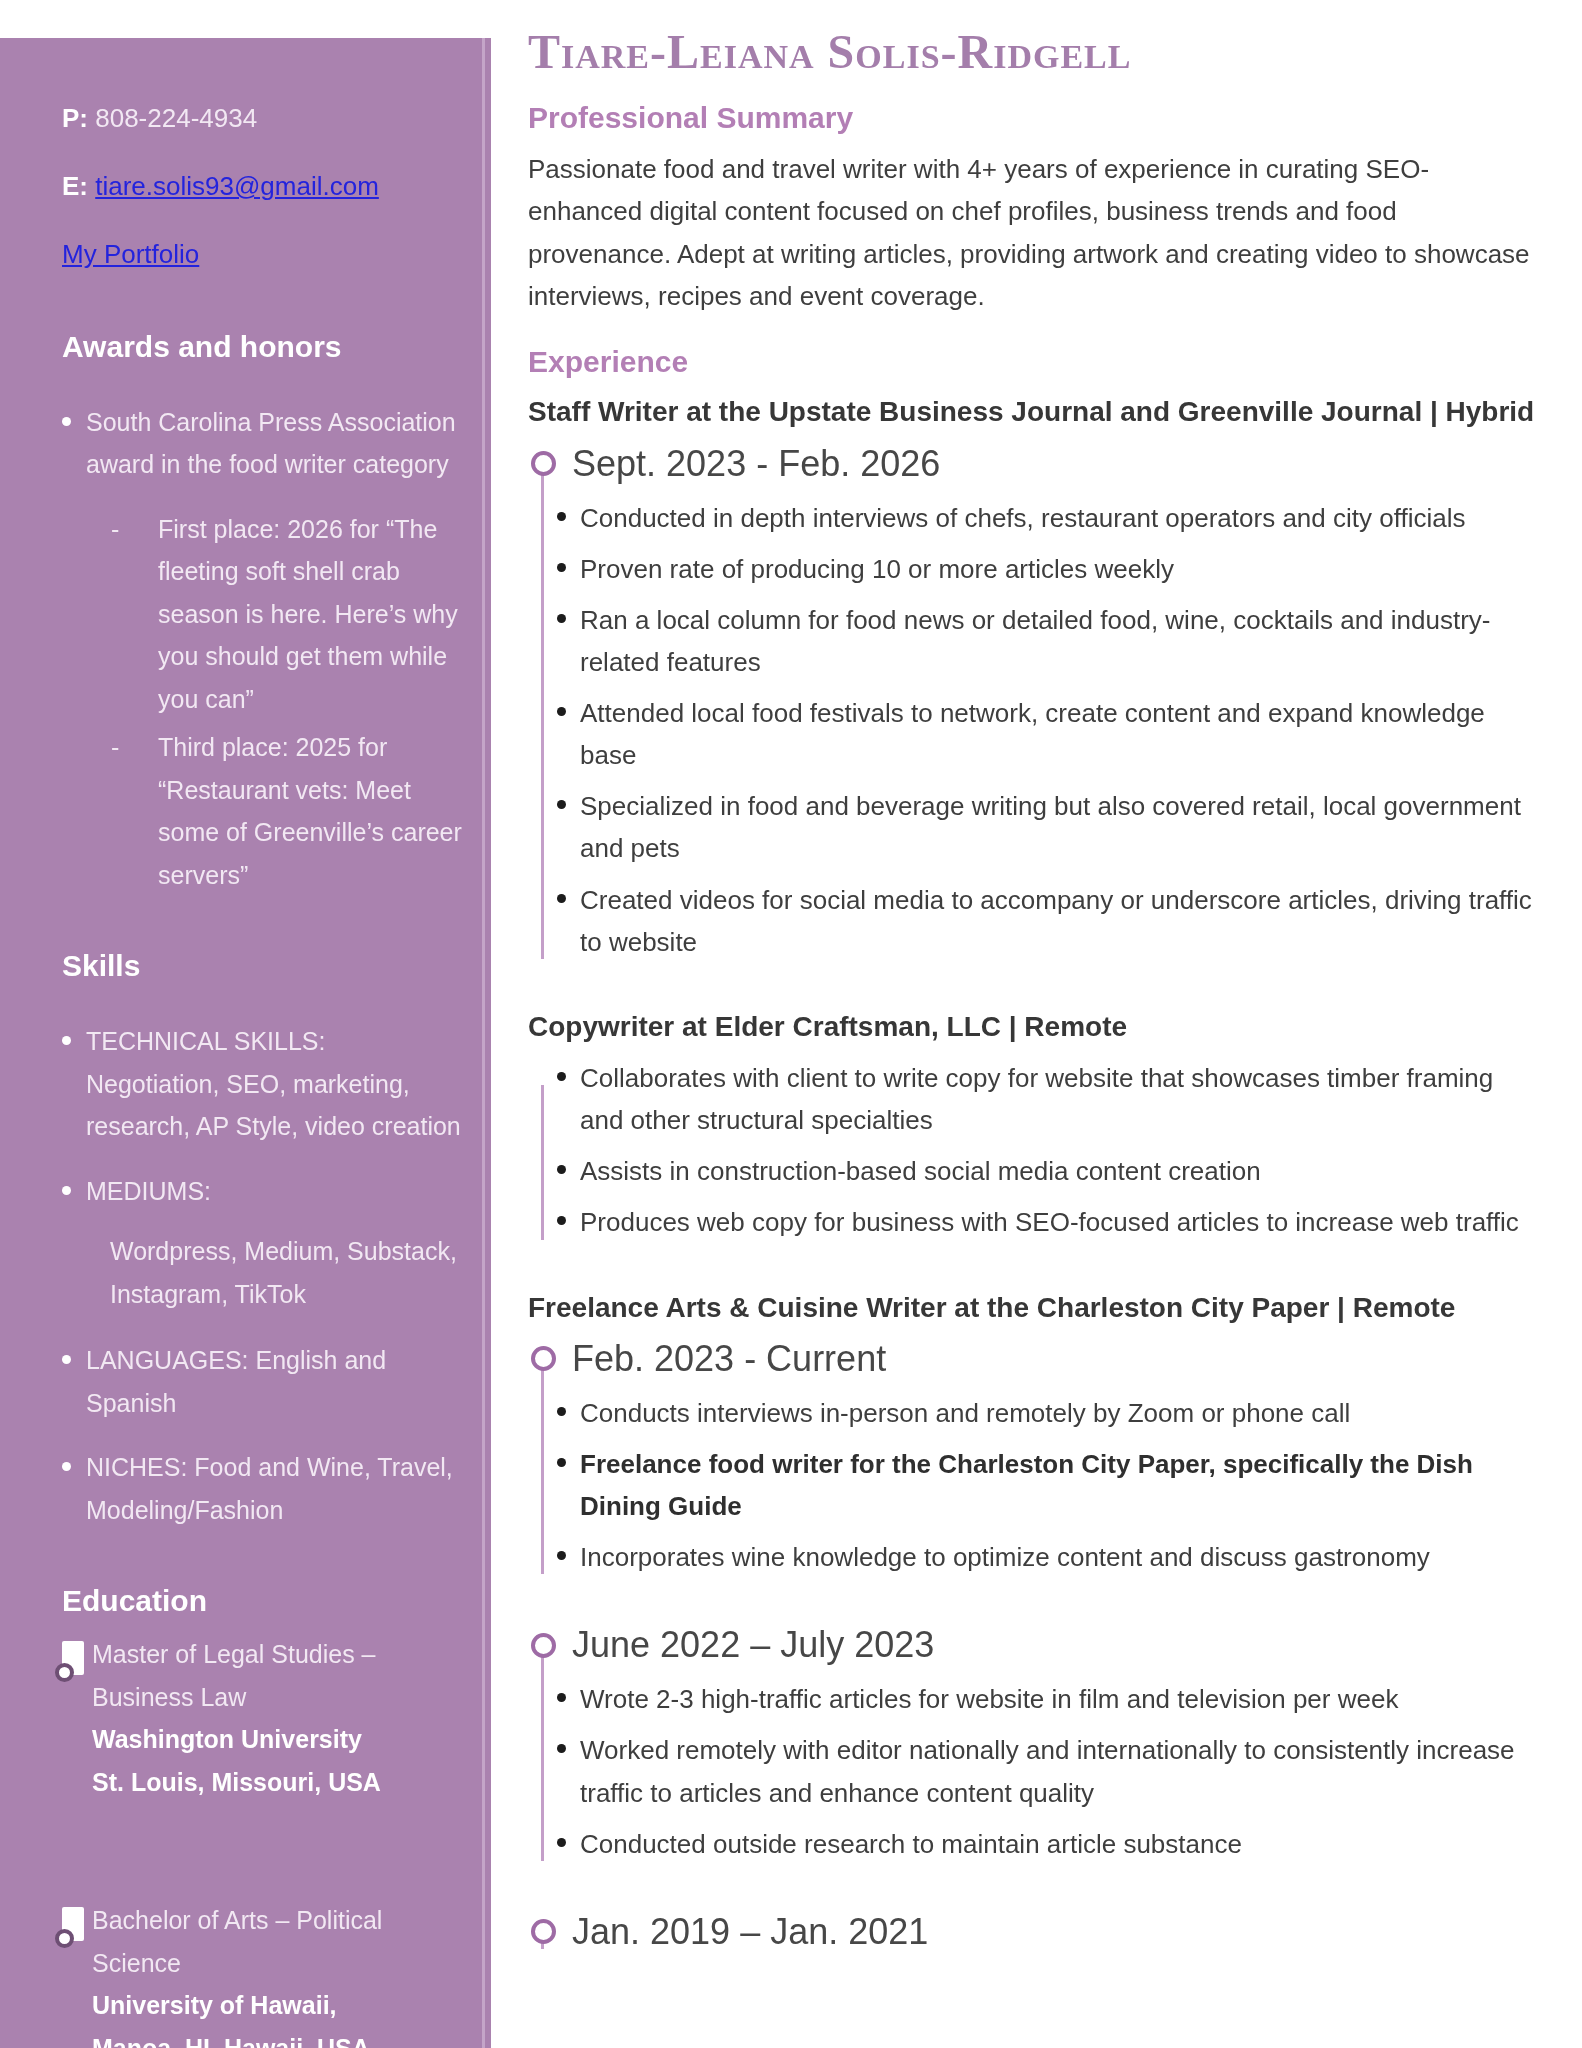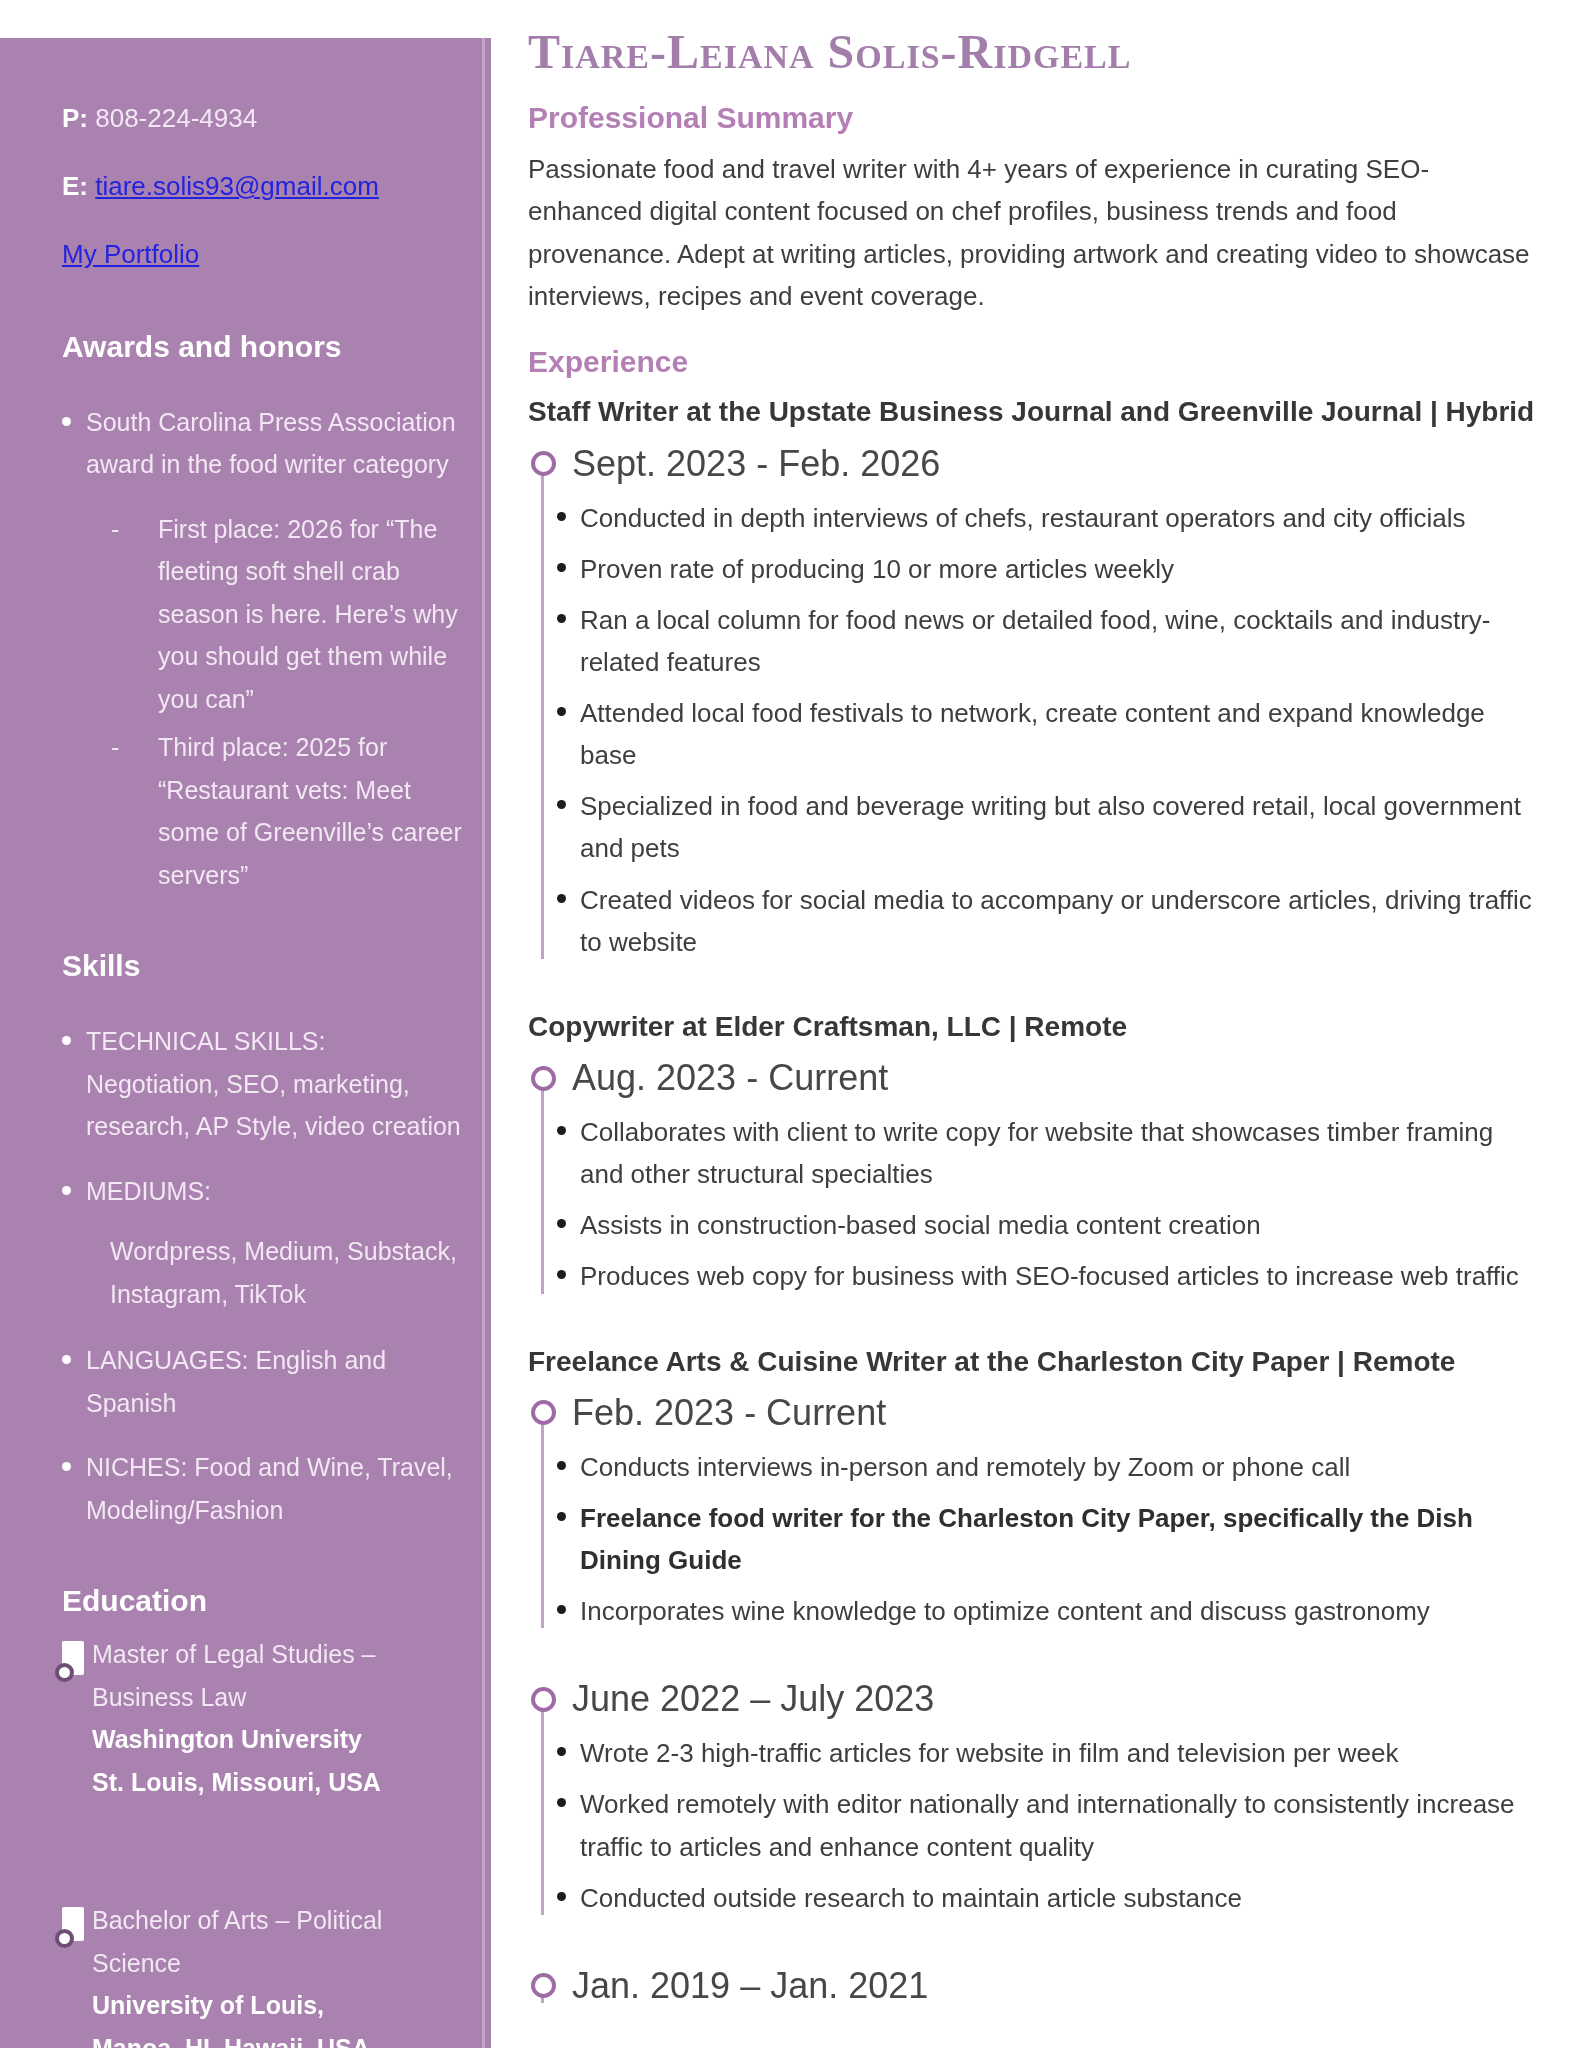--- a/index.html
+++ b/index.html
@@ -101,21 +101,21 @@
           <div class="edu-text">
             <div class="edu-degree">Master of Legal Studies – Business Law</div>
             <div class="edu-school">Washington University</div>
             <div class="edu-location">St. Louis, Missouri, USA</div>
           </div>
         </div>
         <div class="edu-entry">
           <span class="edu-icon"></span>
           <div class="edu-text">
             <div class="edu-degree">Bachelor of Arts – Political Science</div>
-            <div class="edu-school">University of Louis,</div>
+            <div class="edu-school">University of Hawaii,</div>
             <div class="edu-location">Manoa, HI, Hawaii, USA</div>
           </div>
         </div>
       </div>
 
   </div>
 </aside>
 
 <main class="main">
   <h1 class="name">Tiare-Leiana Solis-Ridgell</h1>
@@ -138,24 +138,20 @@
             <li><span>Ran a local column for food news or detailed food, wine, cocktails and industry-related features</span></li>
             <li><span>Attended local food festivals to network, create content and expand knowledge base</span></li>
             <li><span>Specialized in food and beverage writing but also covered retail, local government and pets</span></li>
             <li><span>Created videos for social media to accompany or underscore articles, driving traffic to website</span></li>
           </ul>
         </div>
       </div>
       <div class="job">
         <div class="job-title">Copywriter at Elder Craftsman, LLC | Remote</div>
         <div class="job-body">
-          <div class="job-date">
-            <span class="tl-circle"></span>
-            <span>Aug. 2023 - Current</span>
-          </div>
           <ul class="job-bullets">
             <li><span>Collaborates with client to write copy for website that showcases timber framing and other structural specialties</span></li>
             <li><span>Assists in construction-based social media content creation</span></li>
             <li><span>Produces web copy for business with SEO-focused articles to increase web traffic</span></li>
           </ul>
         </div>
       </div>
       <div class="job">
         <div class="job-title">Freelance Arts &amp; Cuisine Writer at the Charleston City Paper | Remote</div>
         <div class="job-body">

